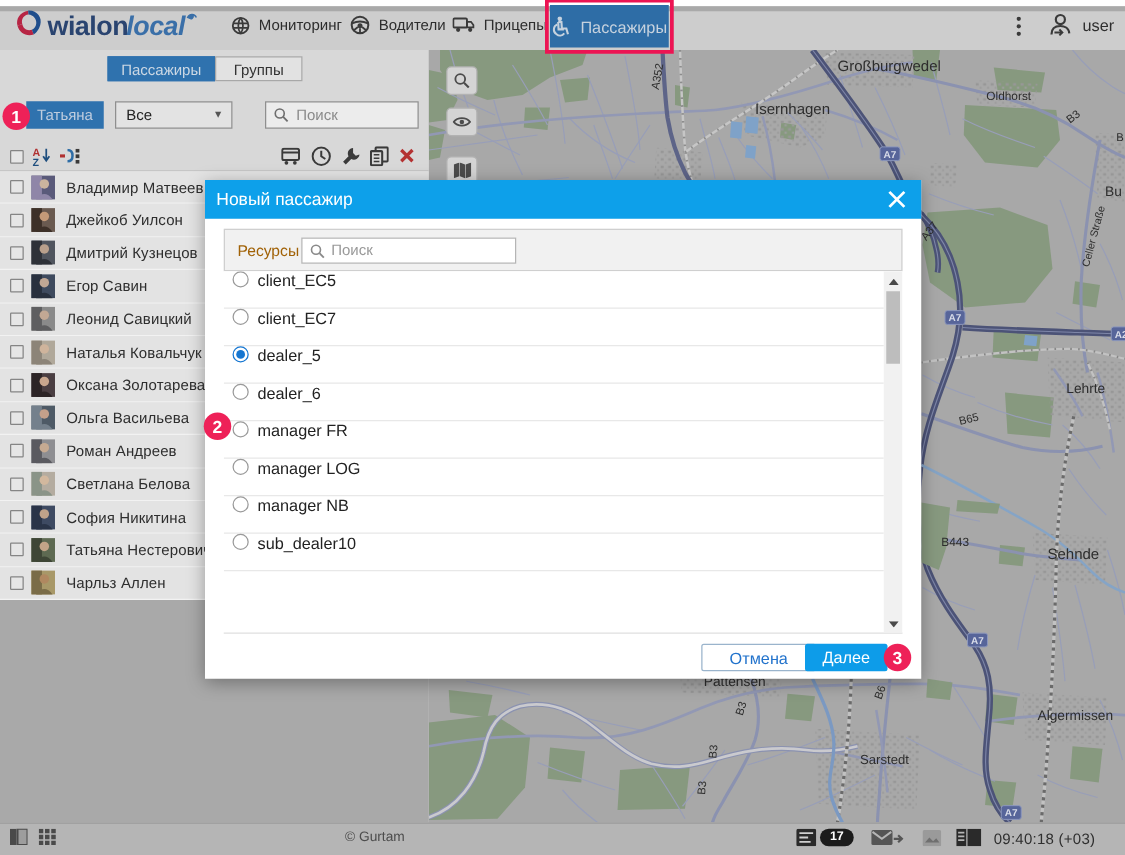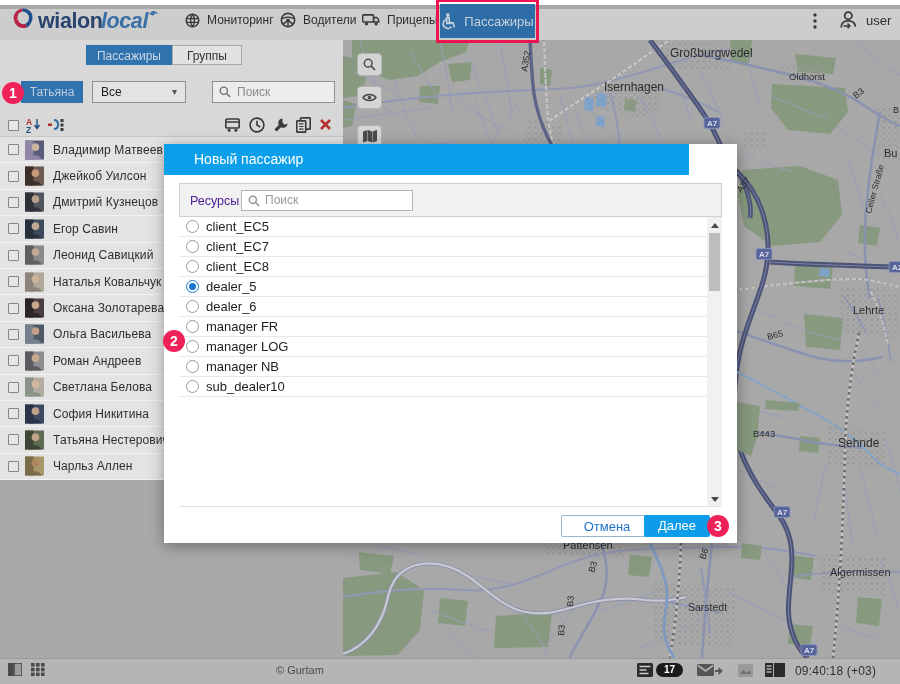--- a/index.html
+++ b/index.html
@@ -37,26 +37,26 @@
   #panelrest { left:0; top:480px; width:343px; height:178px; background:#a9a9a9; }
 
   
   #bottombar { left:0; top:658px; width:900px; height:26px; background:#b5b5b5; border-top:1px solid #9b9b9b; }
   #copyright { left:276px; top:664px; font-size:11px; color:#4c4c4c; }
   #btime { left:795px; top:664px; font-size:12px; letter-spacing:0.2px; color:#2f2f2f; }
   #badge17 { left:656px; top:663px; width:27px; height:14px; background:#1b1b1b; border-radius:7px; color:#fff; font-size:10px; font-weight:bold; text-align:center; line-height:14px; }
 
   
   #modal { left:164px; top:144px; width:573px; height:399px; background:#ffffff; box-shadow:0 3px 14px rgba(0,0,0,0.35); }
-  #mhead { left:0; top:0; width:525px; height:31px; background:#0da0ea; color:#fff; font-size:14px; line-height:31px; padding-left:30px; }
+  #mhead { left:0; top:0; width:573px; height:31px; background:#0da0ea; color:#fff; font-size:14px; line-height:31px; padding-left:9px; }
   #resbar { left:15px; top:39px; width:543px; height:34px; background:#f1f1f1; border:1px solid #cfcfcf; }
-  #reslbl { left:10px; top:10px; font-size:12.5px; color:#4c1d95; }
+  #reslbl { left:10px; top:10px; font-size:12.5px; color:#a16207; }
   #resinput { left:61px; top:6px; width:172px; height:21px; background:#fff; border:1px solid #b5b5b5; font-size:12px; color:#999; line-height:19px; padding-left:23px; }
   #mlist { left:15px; top:73px; width:543px; height:290px; border-bottom:1px solid #e0e0e0; overflow:hidden; background:#fff; }
-  .mrow { position:relative; width:528px; height:20px; border-bottom:1px solid #e8e8e8; display:flex; align-items:center; font-size:13px; color:#222; }
+  .mrow { position:relative; width:528px; height:30px; border-bottom:1px solid #e8e8e8; display:flex; align-items:flex-start; font-size:13px; color:#222; }
   .radio { width:13px; height:13px; border:1px solid #9a9a9a; border-radius:50%; margin-left:7px; margin-right:7px; background:#fff; }
   .radio.sel { border-color:#1576d1; position:relative; }
   .radio.sel::after { content:""; position:absolute; left:2px; top:2px; width:7px; height:7px; border-radius:50%; background:#1576d1; }
   #mscroll { left:528px; top:0; width:15px; height:290px; background:#f1f1f1; }
   #mthumb { left:2px; top:16px; width:11px; height:58px; background:#bdbdbd; }
   .btn { top:371px; height:22px; font-size:13px; text-align:center; line-height:22px; border-radius:2px; }
   #btn-cancel { left:397px; width:92px; background:#fff; border:1px solid #9ab4cc; color:#2273cc; }
   #btn-next { left:480px; width:66px; background:#0d9ce9; color:#fff; }
 
   
@@ -558,24 +558,20 @@
   <div class="abs" id="mlist">
 <div class="mrow">
         <div class="radio"></div>
         <span>client_EC5</span>
       </div>
 <div class="mrow">
         <div class="radio"></div>
         <span>client_EC7</span>
       </div>
 <div class="mrow">
-        <div class="radio"></div>
-        <span>client_EC8</span>
-      </div>
-<div class="mrow">
         <div class="radio sel"></div>
         <span>dealer_5</span>
       </div>
 <div class="mrow">
         <div class="radio"></div>
         <span>dealer_6</span>
       </div>
 <div class="mrow">
         <div class="radio"></div>
         <span>manager FR</span>

